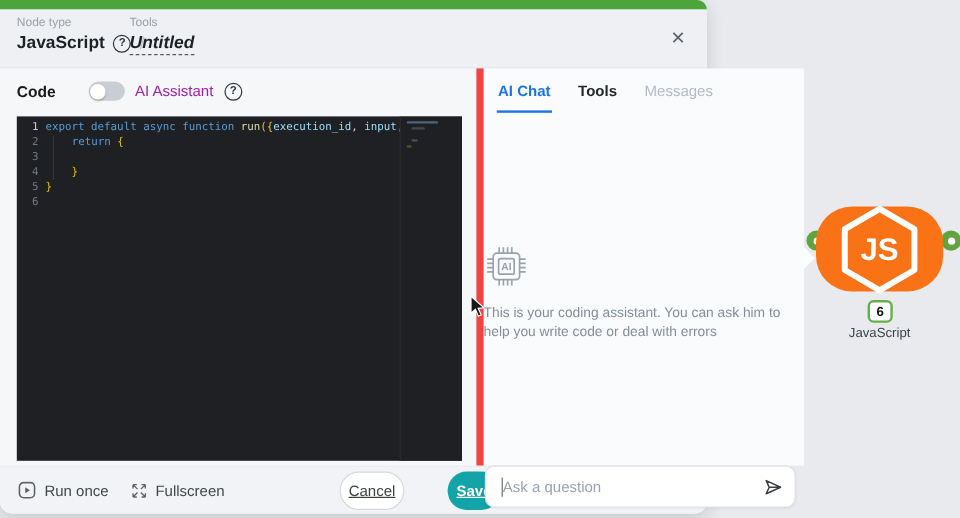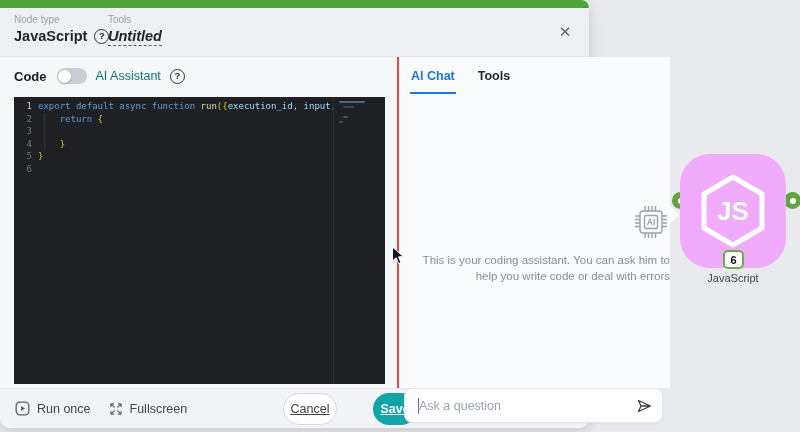--- a/index.html
+++ b/index.html
@@ -19,48 +19,48 @@
   .name-underline { border-bottom:1.5px dashed #565b61; padding-bottom:1px;font-style:italic; }
   .sep { font-size:14px; color:#c2c6cc; }
   .qicon { width:15px; height:15px; border:1.4px solid #2f343a; border-radius:50%; display:flex; align-items:center; justify-content:center;
            font-size:9.5px; font-weight:700; color:#2f343a; line-height:1; }
   .close-btn { position:absolute; right:14px; top:14px; width:20px; height:20px; display:flex; align-items:center; justify-content:center;
                font-size:15px; color:#5f6468; cursor:pointer; }
 
   
   .panel-left { position:absolute; left:0; top:57px; width:397px; height:331px; background:#f6f7f9; }
   .code-row { position:absolute; left:14px; top:11px; display:flex; align-items:center; gap:9px; }
-  .code-label { font-size:13px; font-weight:700; color:#17191c; margin-right:1px; }
+  .code-label { font-size:13px; font-weight:700; color:#17191c; margin-right:18px; }
   .toggle { position:relative; width:30px; height:16px; border-radius:8px; background:#c9cdd4; cursor:pointer; }
   .toggle .knob { position:absolute; left:1.5px; top:1.5px; width:13px; height:13px; border-radius:50%; background:#fff;
                   box-shadow:0 1px 2px rgba(0,0,0,.25); }
-  .ai-label { font-size:12.5px; color:#0f766e; }
+  .ai-label { font-size:12.5px; color:#a21caf; }
 
   
   .editor { position:absolute; left:14px; top:40px; width:371px; height:287px; background:#1f2023; overflow:hidden; padding-top:3px; }
   .ind-guide { position:absolute; left:30px; top:16px; width:1px; height:37px; background:#33343a; }
   .ed-line { height:12.5px; line-height:12.5px; font-family:"DejaVu Sans Mono", monospace; font-size:9px; white-space:pre; position:relative; z-index:1; }
   .ed-num { display:inline-block; width:24px; text-align:right; padding-right:6px; color:#70767e; }
   .ed-line.active .ed-num { color:#ccd0d5; }
   .tk-kw { color:#569cd6; } .tk-fn { color:#dcdcaa;text-align:right; } .tk-gold { color:#e3c024; } .tk-id { color:#9cdcfe; } .tk-pl { color:#d4d4d4; }
   .minimap { position:absolute; right:0; top:0; width:52px; height:100%; background:#1f2023; border-left:1px solid #2c2d31; z-index:2; }
   .mm { position:absolute; height:2px; border-radius:1px; }
   .mm1 { left:5px; top:4px;  width:26px; background:#4d667e; }
   .mm2 { left:9px; top:9px;  width:11px; background:#43484f; }
   .mm3 { left:9px; top:19px; width:5px;  background:#4a4f55; }
   .mm4 { left:5px; top:24px; width:4px;  background:#564f2e; }
 
   
-  .panel-right { position:absolute; left:397px; top:57px; width:273px; height:331px; background:#fafbfc; border-left:2px solid #ef4444; }
+  .panel-right { position:absolute; left:397px; top:57px; width:273px; height:331px; background:#fafbfc; border-left:6px solid #ef4444; }
   .tabs { display:flex; align-items:flex-end; gap:21px; padding-left:11px; height:37px; }
   .tab { font-size:12.5px; padding:10px 1px 9px; border-bottom:2.5px solid transparent; cursor:pointer; }
   .tab.active { color:#1b74e8; font-weight:700; border-bottom-color:#1b74e8; }
   .tab.normal { color:#23272c; font-weight:600; }
   .tab.disabled { color:#b3bac2; font-weight:500; }
-  .empty-state { position:absolute; left:0; right:0; top:146px; text-align:right; }
+  .empty-state { position:absolute; left:0; right:0; top:146px; text-align:left; }
   .empty-text { margin-top:7px; font-size:11.5px; line-height:16px; color:#868d97; }
 
   
   .mfooter { position:absolute; left:0; bottom:0; right:0; height:40px; background:#f2f3f6; border-top:1px solid #e4e6ea; border-radius:0 0 10px 10px;padding-left:20px; }
   .footer-left { position:absolute; left:15px; top:0; height:100%; display:flex; align-items:center; gap:18px; }
   .foot-btn { display:flex; align-items:center; gap:7px; font-size:12.5px; color:#41464c; cursor:pointer; }
   .btn { position:absolute; top:4px; height:32px; border-radius:16px; font-size:12.5px; display:flex; align-items:center; justify-content:center; cursor:pointer;text-decoration:underline; }
   .btn-cancel { left:283px; width:54px; background:#fff; border:1px solid #d6d8dc; color:#3c4043; }
   .btn-save { left:341px; width:44px; background:#12a4a6; color:#fff; font-weight:600; border:none;margin-left:32px; }
 
@@ -68,21 +68,21 @@
              box-shadow:0 1px 2px rgba(0,0,0,.05); }
   .ask-input { position:absolute; left:14px; top:0; width:210px; height:100%; border:none; outline:none; background:transparent;
                font-family:"Liberation Sans", sans-serif; font-size:12.5px; color:#c2410c; }
   .ask-input::placeholder { color:#9aa3ad; }
   .caret { position:absolute; left:13px; top:9px; width:1px; height:16px; background:#6d7074; }
   .send-icon { position:absolute; right:9px; top:8px; cursor:pointer; }
 
   
   .wedge { position:absolute; left:670px; top:206px; width:0; height:0;
            border-top:9px solid transparent; border-bottom:9px solid transparent; border-left:9px solid #fdfdfd; }
-  .node-square { position:absolute; left:680px; top:154px; width:106px; height:114px; border-radius:30px; background:#f0abfc;
+  .node-square { position:absolute; left:680px; top:172px; width:106px; height:71px; border-radius:30px; background:#f97316;
                  display:flex; align-items:center; justify-content:center; cursor:pointer; }
   .port { position:absolute; width:17px; height:17px; border-radius:50%; background:#61a33f; cursor:pointer; }
   .port::after { content:""; position:absolute; left:5.5px; top:5.5px; width:6px; height:6px; border-radius:50%; background:#fff; }
   .port-left { left:672px; top:192px; }
   .port-right { left:784px; top:192px; }
   .node-badge { position:absolute; left:723px; top:250px; width:21px; height:19px; background:#fff; border:2px solid #68ae4b; border-radius:5px;
                 display:flex; align-items:center; justify-content:center; font-size:11px; font-weight:700; color:#0d0e10; }
   .node-label { position:absolute; left:673px; top:272px; width:120px; text-align:center; font-size:11px; color:#3e434a; }
 
   .mouse-cursor { position:absolute; left:391px; top:246px; z-index:9; }
@@ -137,20 +137,21 @@
           <div class="mm mm3"></div>
           <div class="mm mm4"></div>
         </div>
       </div>
     </div>
 
     <div class="panel-right">
       <div class="tabs" id="tabs">
           <span class="tab active">AI Chat</span>
           <span class="tab normal">Tools</span>
+          <span class="tab disabled">Messages</span>
         </div>
       <div class="empty-state">
         <svg width="38" height="38" viewBox="0 0 38 38">
           <g stroke="#9aa2ac" stroke-width="1.4" fill="none">
             <rect x="8" y="8" width="22" height="22" rx="3"></rect>
             <rect x="12.5" y="12.5" width="13" height="13" rx="1.5"></rect>
             <path d="M13 3v5 M16.5 3v5 M20 3v5 M23.5 3v5 M13 30v5 M16.5 30v5 M20 30v5 M23.5 30v5 M3 13h5 M3 16.5h5 M3 20h5 M3 23.5h5 M30 13h5 M30 16.5h5 M30 20h5 M30 23.5h5"></path>
           </g>
           <text x="19" y="22.4" text-anchor="middle" font-size="8.5" font-weight="bold" fill="#9aa2ac" font-family="Liberation Sans, sans-serif">AI</text>
         </svg>

